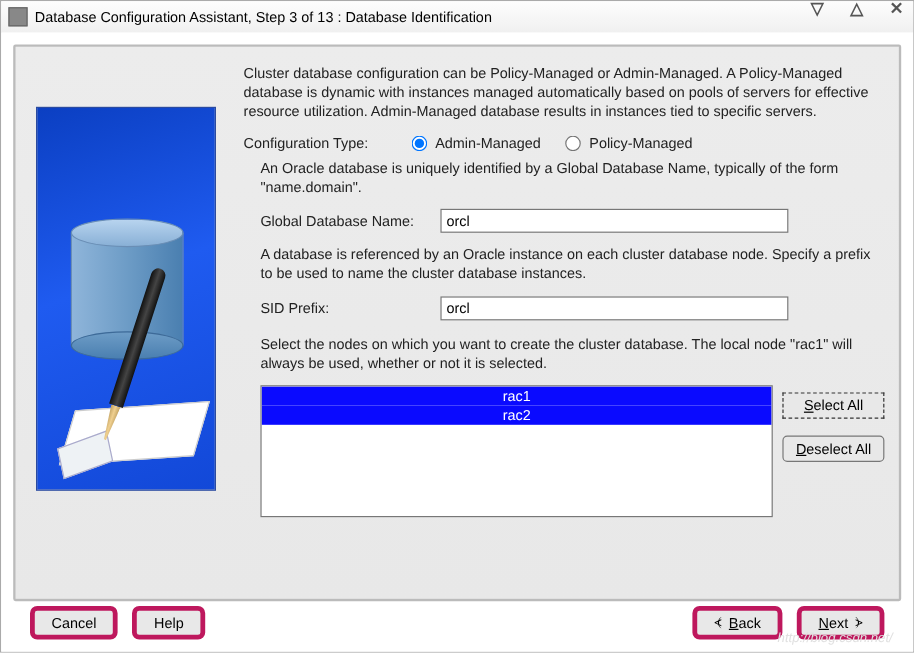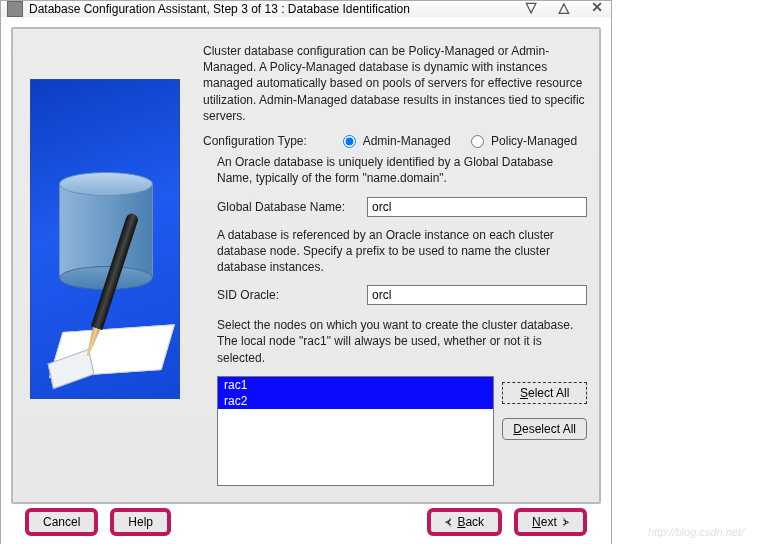--- a/index.html
+++ b/index.html
@@ -7,21 +7,21 @@
     margin: 0;
     font-family: sans-serif;
     font-size: 12px;
     background: #fff;
     width: 762px;
     height: 544px;
     overflow: hidden;
     color: #000;
   }
   .window {
-    width: 612px;
+    width: 762px;
     height: 544px;
     border: 1px solid #aaa;
     display: flex;
     flex-direction: column;
     background: #fff;
   }
   .titlebar {
     height: 26px;
     display: flex;
     align-items: center;
@@ -104,20 +104,21 @@
     background:#fff;
     border:1px solid #777;
     overflow:auto;
   }
   .nodes-list .node {
     padding:1px 6px;
     color:#fff;
     background:#0a0aff;
     font-size:12px;
     cursor:pointer;
+    text-align:center;
   }
   .side-btns { display:flex; flex-direction:column; gap:14px; justify-content:flex-start; padding-top:6px;}
   button {
     font-family:sans-serif;
     font-size:12px;
   }
   .btn {
     background:#e8e8e8;
     border:1px solid #777;
     border-radius:4px;
@@ -197,21 +198,21 @@
 
         <div class="indent">
           <p>An Oracle database is uniquely identified by a Global Database Name, typically of the form "name.domain".</p>
           <div class="row">
             <div class="lbl">Global Database Name:</div>
             <input class="text" value="orcl" style="">
           </div>
 
           <p style="margin-top:10px">A database is referenced by an Oracle instance on each cluster database node. Specify a prefix to be used to name the cluster database instances.</p>
           <div class="row">
-            <div class="lbl">SID Oracle:</div>
+            <div class="lbl">SID Prefix:</div>
             <input class="text" value="orcl" style="">
           </div>
 
           <p style="margin-top:12px">Select the nodes on which you want to create the cluster database. The local node "rac1" will always be used, whether or not it is selected.</p>
           <div class="nodes-area">
             <div class="nodes-list">
               <div class="node">rac1</div>
               <div class="node">rac2</div>
             </div>
             <div class="side-btns">

